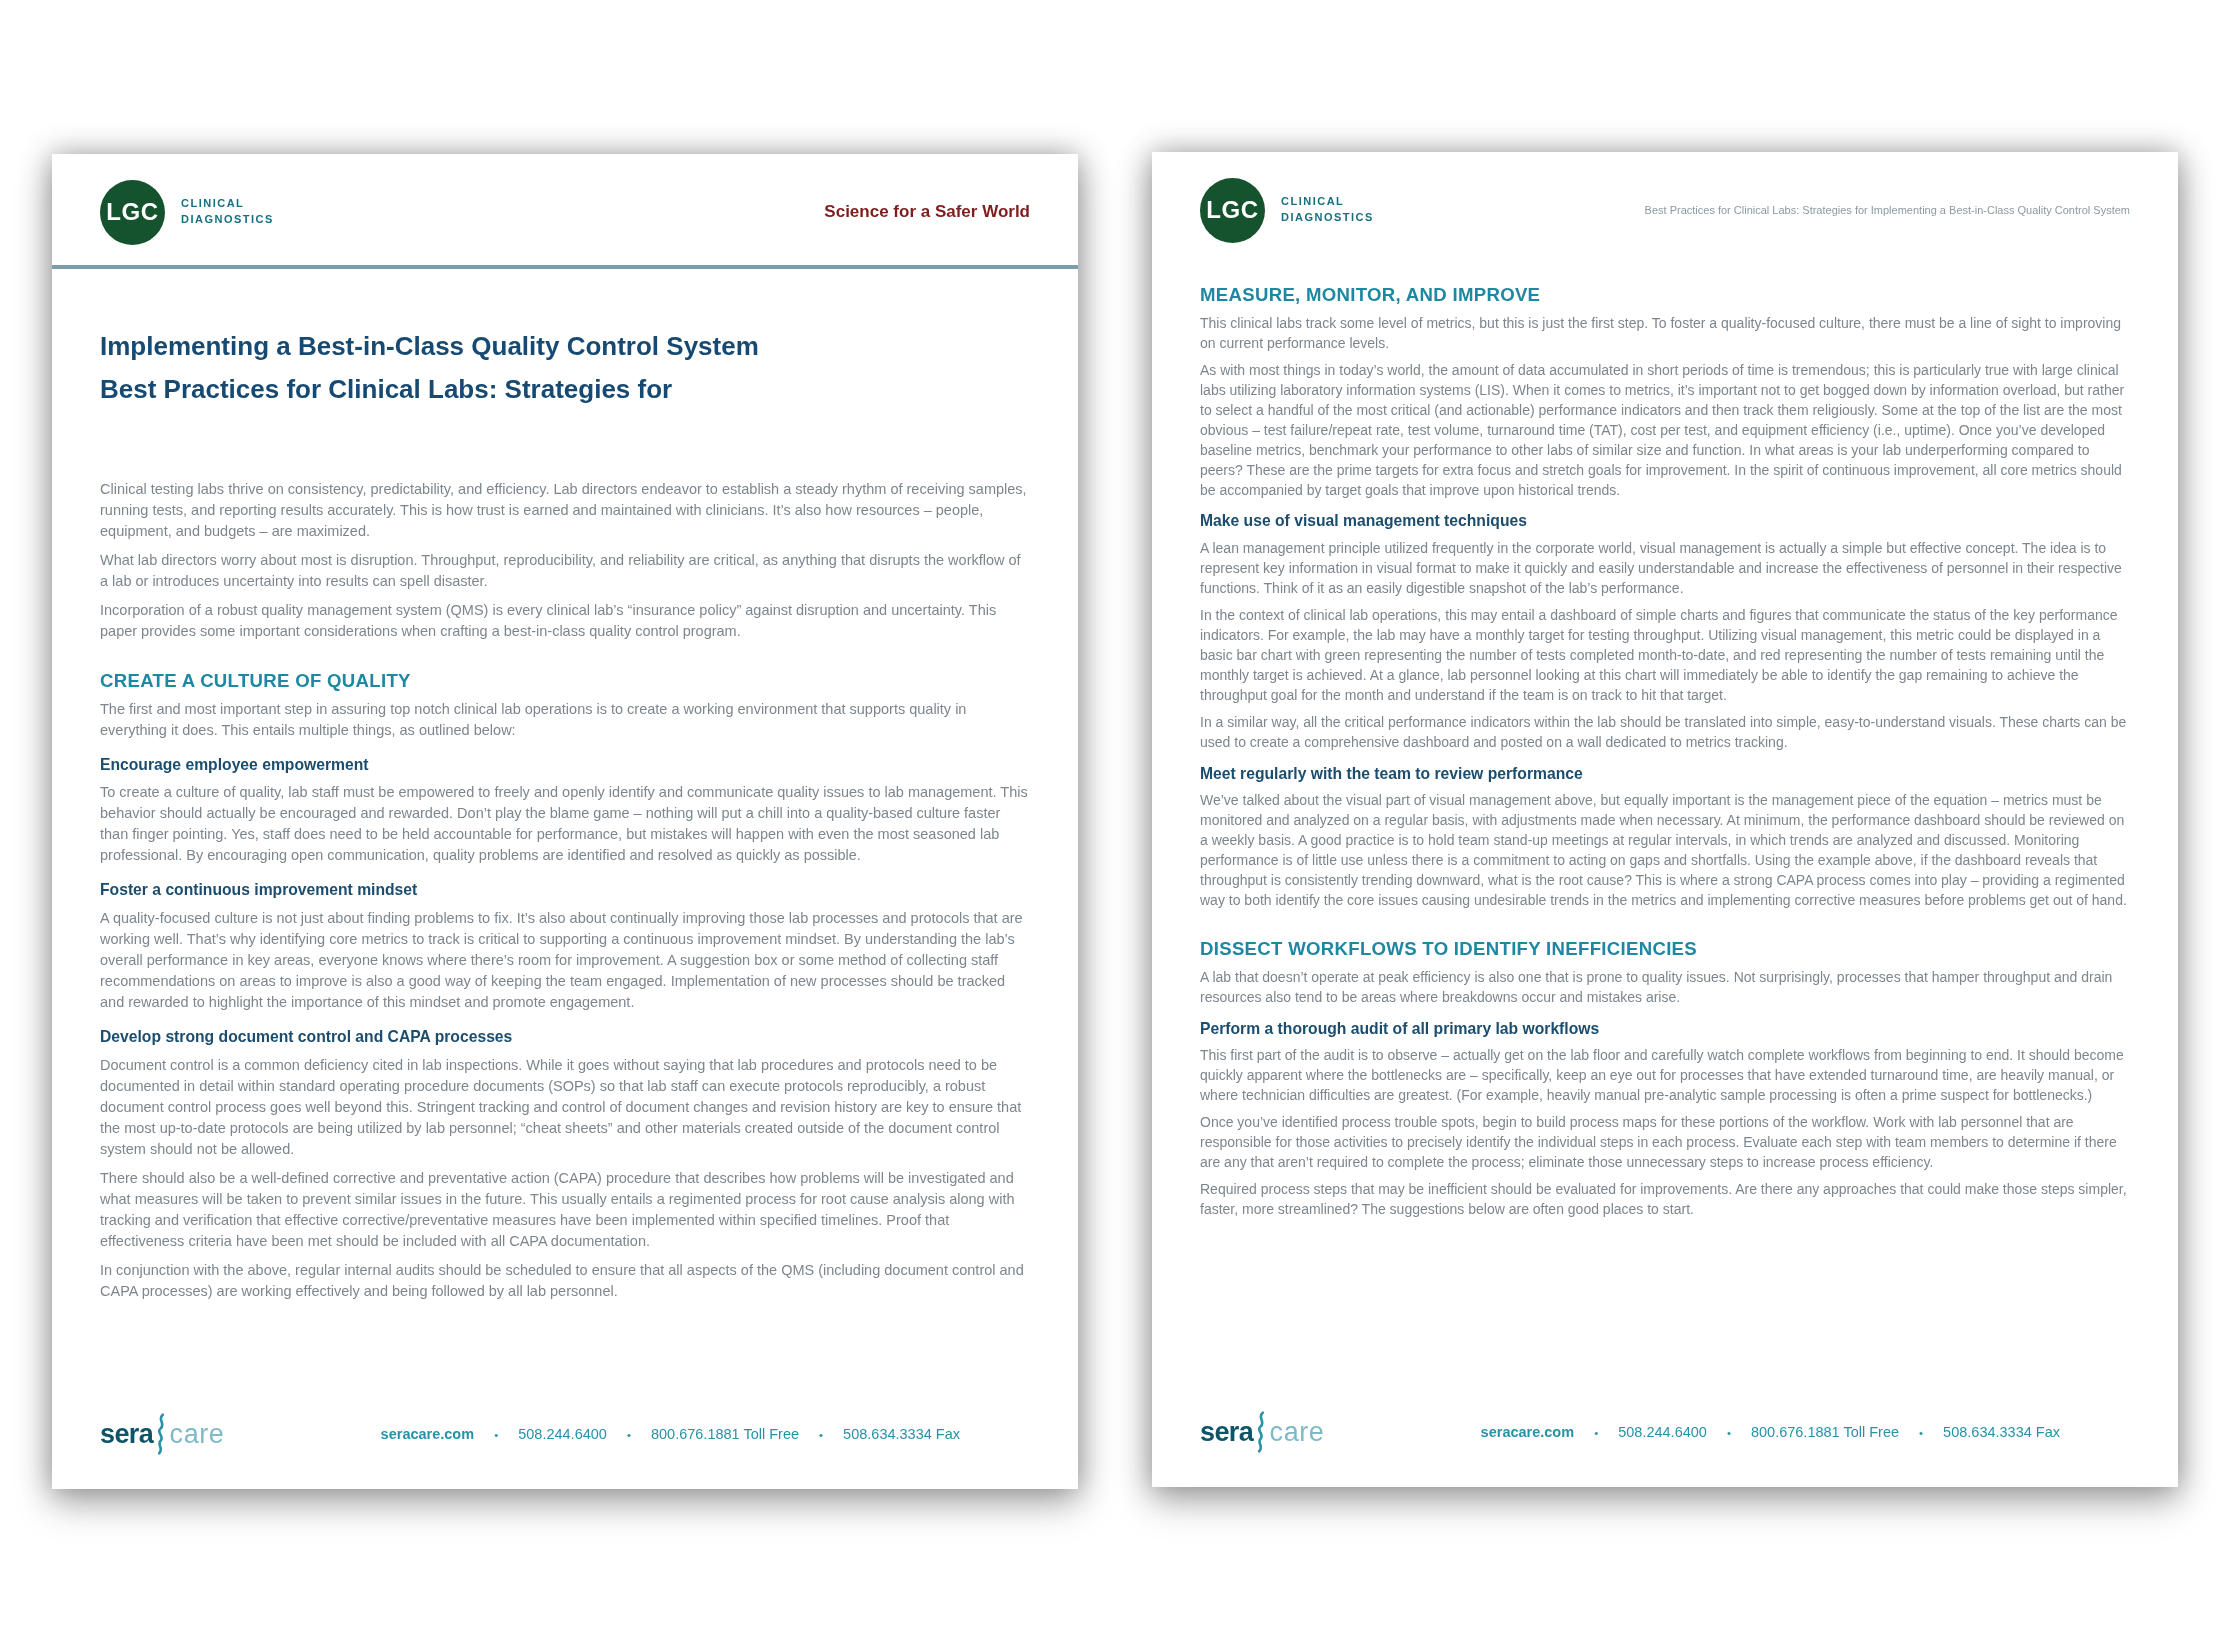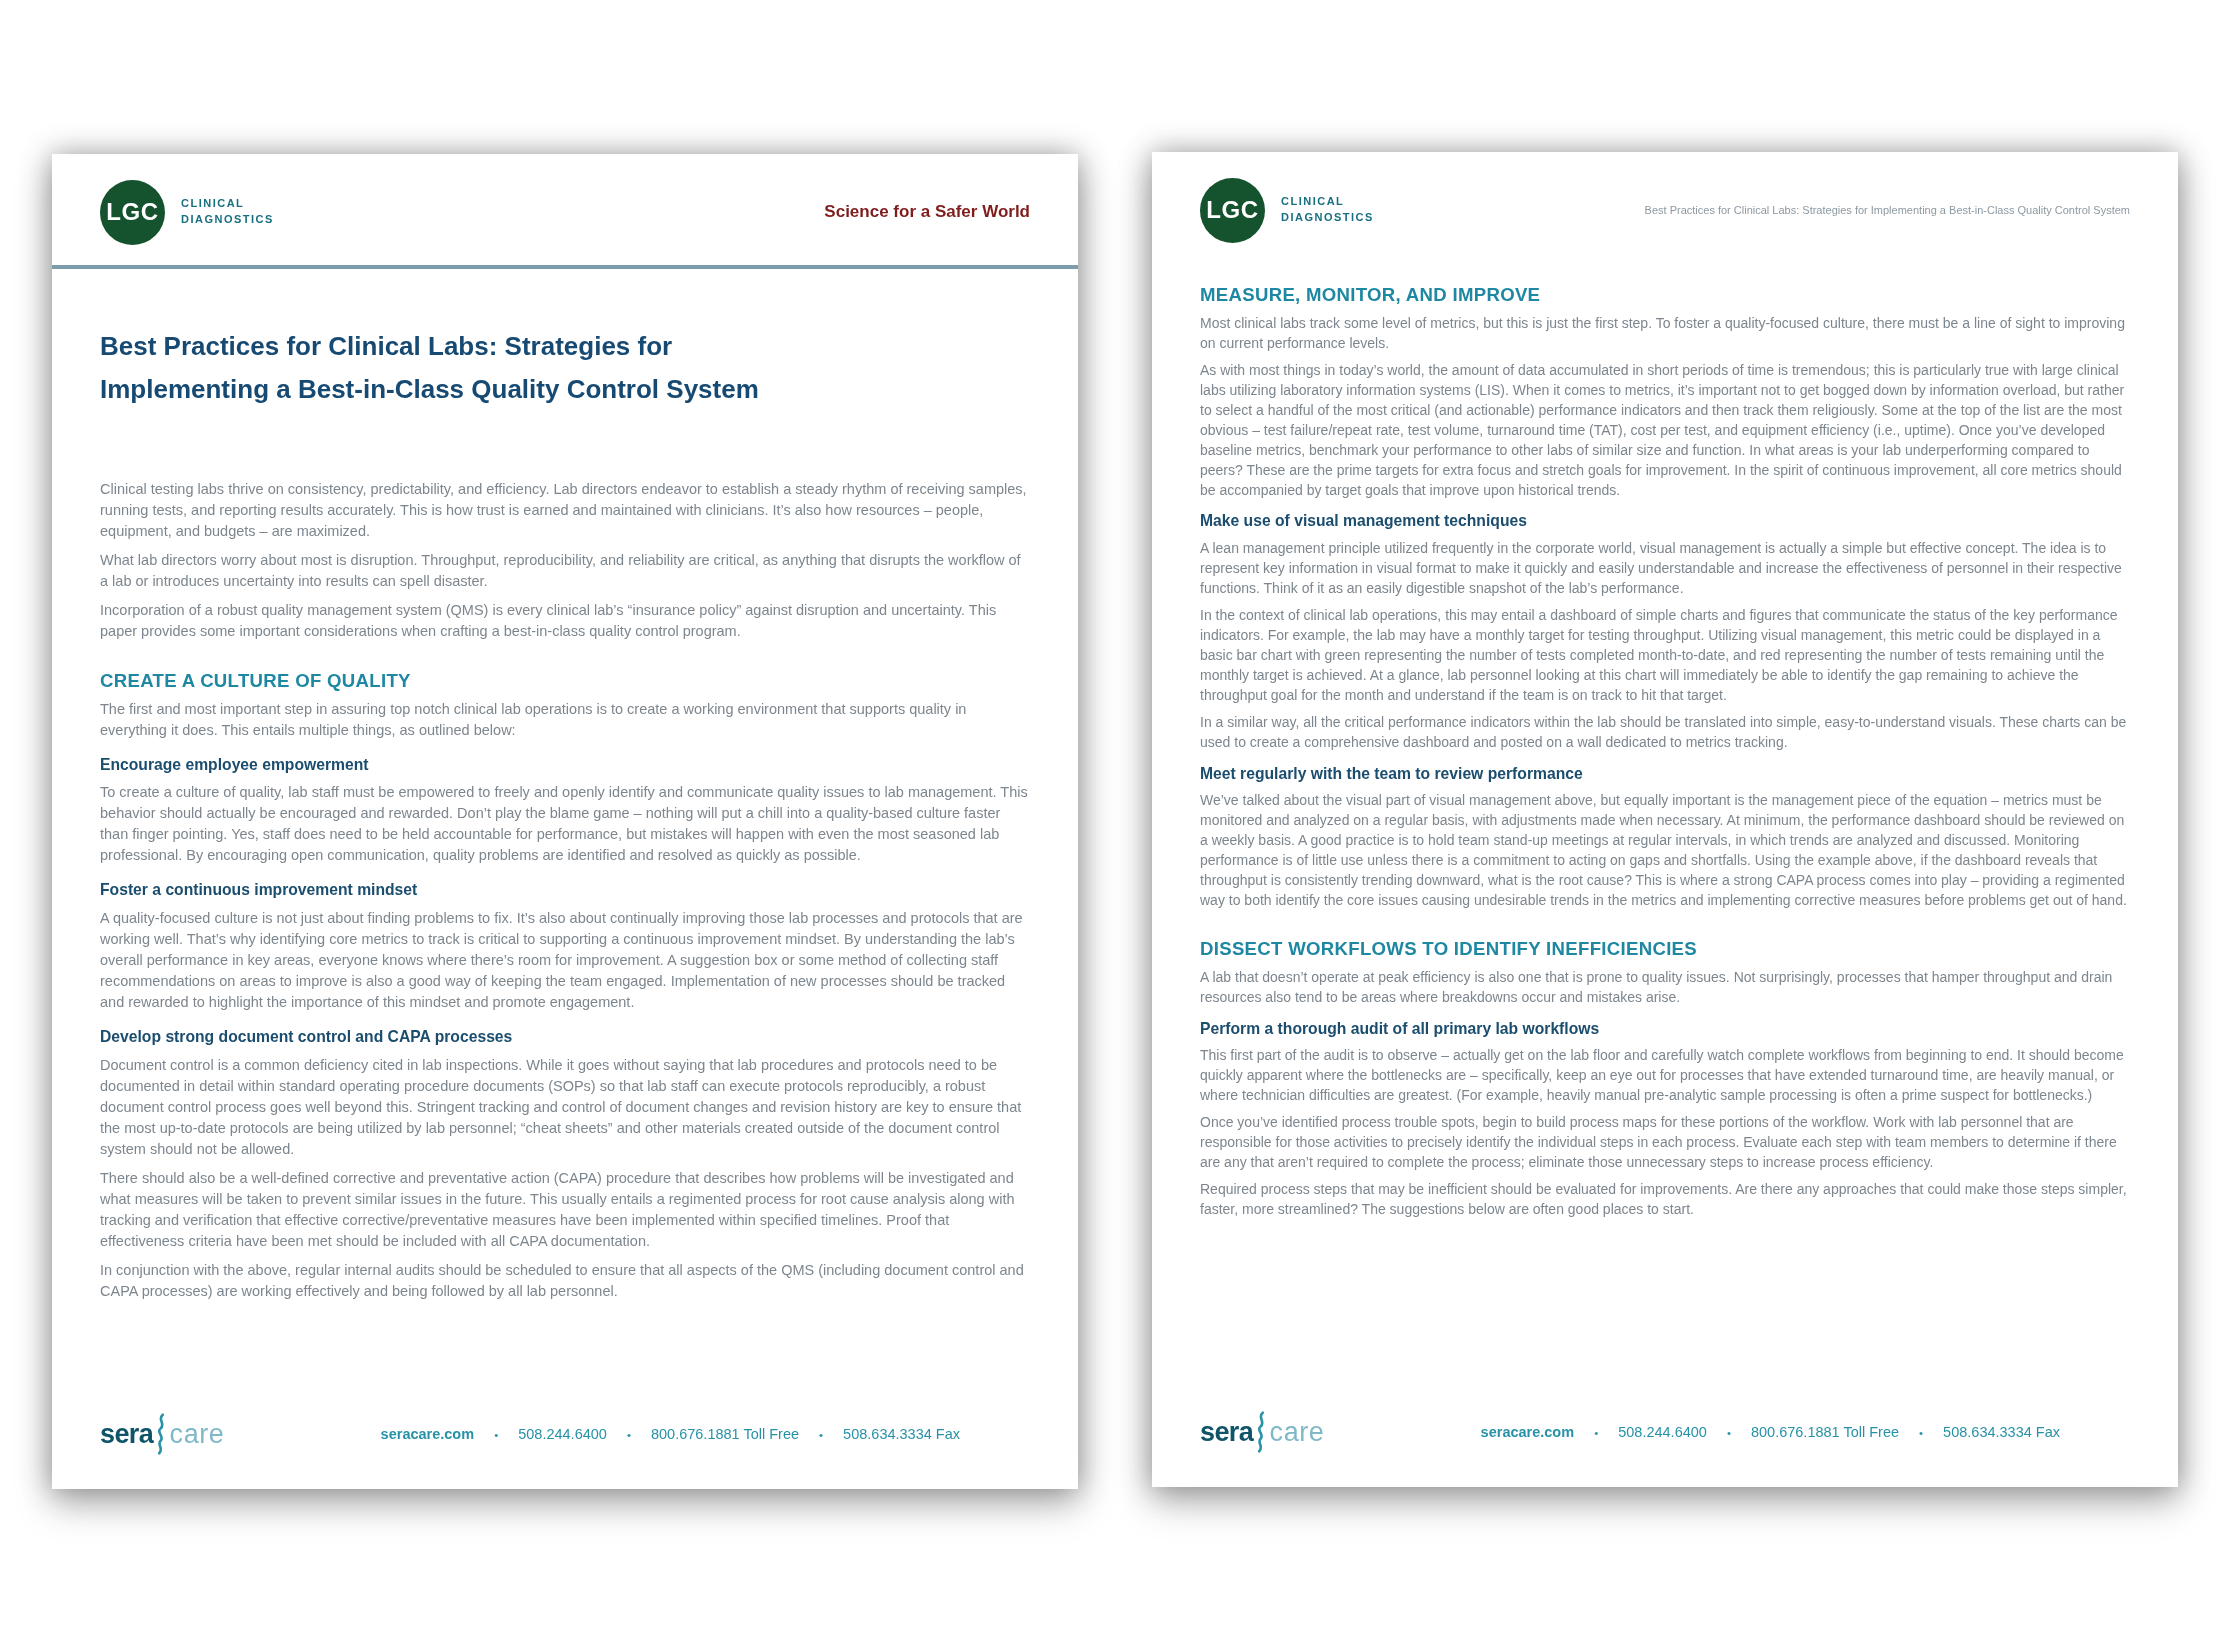--- a/index.html
+++ b/index.html
@@ -157,22 +157,22 @@
         <div class="logo-word">
           <div>CLINICAL</div>
           <div>DIAGNOSTICS</div>
         </div>
       </div>
       <div class="tagline">Science for a Safer World</div>
     </div>
     <div class="header-rule"></div>
 
     <div class="doc-title">
+      <div>Implementing a Best-in-Class Quality Control System</div>
       <div>Best Practices for Clinical Labs: Strategies for</div>
-      <div>Implementing a Best-in-Class Quality Control System</div>
     </div>
 
     <div class="content-p1">
       <p class="body-p">Clinical testing labs thrive on consistency, predictability, and efficiency. Lab directors endeavor to establish a steady rhythm of receiving samples, running tests, and reporting results accurately. This is how trust is earned and maintained with clinicians. It’s also how resources – people, equipment, and budgets – are maximized.</p>
       <p class="body-p">What lab directors worry about most is disruption. Throughput, reproducibility, and reliability are critical, as anything that disrupts the workflow of a lab or introduces uncertainty into results can spell disaster.</p>
       <p class="body-p">Incorporation of a robust quality management system (QMS) is every clinical lab’s “insurance policy” against disruption and uncertainty. This paper provides some important considerations when crafting a best-in-class quality control program.</p>
 
       <div class="h2">CREATE A CULTURE OF QUALITY</div>
       <p class="body-p">The first and most important step in assuring top notch clinical lab operations is to create a working environment that supports quality in everything it does. This entails multiple things, as outlined below:</p>
 
@@ -217,21 +217,21 @@
         <div class="logo-word">
           <div>CLINICAL</div>
           <div>DIAGNOSTICS</div>
         </div>
       </div>
       <div class="running-head">Best Practices for Clinical Labs: Strategies for Implementing a Best-in-Class Quality Control System</div>
     </div>
 
     <div class="content-p2">
       <div class="h2">MEASURE, MONITOR, AND IMPROVE</div>
-      <p class="body-p">Most clinical labs track some level of metrics, but this is just the first step. To foster a quality-focused culture, there must be a line of sight to improving on current performance levels.</p>
+      <p class="body-p">This clinical labs track some level of metrics, but this is just the first step. To foster a quality-focused culture, there must be a line of sight to improving on current performance levels.</p>
 
       <p class="body-p">As with most things in today’s world, the amount of data accumulated in short periods of time is tremendous; this is particularly true with large clinical labs utilizing laboratory information systems (LIS). When it comes to metrics, it’s important not to get bogged down by information overload, but rather to select a handful of the most critical (and actionable) performance indicators and then track them religiously. Some at the top of the list are the most obvious – test failure/repeat rate, test volume, turnaround time (TAT), cost per test, and equipment efficiency (i.e., uptime). Once you’ve developed baseline metrics, benchmark your performance to other labs of similar size and function. In what areas is your lab underperforming compared to peers? These are the prime targets for extra focus and stretch goals for improvement. In the spirit of continuous improvement, all core metrics should be accompanied by target goals that improve upon historical trends.</p>
 
       <div class="h3">Make use of visual management techniques</div>
       <p class="body-p">A lean management principle utilized frequently in the corporate world, visual management is actually a simple but effective concept. The idea is to represent key information in visual format to make it quickly and easily understandable and increase the effectiveness of personnel in their respective functions. Think of it as an easily digestible snapshot of the lab’s performance.</p>
       <p class="body-p">In the context of clinical lab operations, this may entail a dashboard of simple charts and figures that communicate the status of the key performance indicators. For example, the lab may have a monthly target for testing throughput. Utilizing visual management, this metric could be displayed in a basic bar chart with green representing the number of tests completed month-to-date, and red representing the number of tests remaining until the monthly target is achieved. At a glance, lab personnel looking at this chart will immediately be able to identify the gap remaining to achieve the throughput goal for the month and understand if the team is on track to hit that target.</p>
       <p class="body-p">In a similar way, all the critical performance indicators within the lab should be translated into simple, easy-to-understand visuals. These charts can be used to create a comprehensive dashboard and posted on a wall dedicated to metrics tracking.</p>
 
       <div class="h3">Meet regularly with the team to review performance</div>
       <p class="body-p">We’ve talked about the visual part of visual management above, but equally important is the management piece of the equation – metrics must be monitored and analyzed on a regular basis, with adjustments made when necessary. At minimum, the performance dashboard should be reviewed on a weekly basis. A good practice is to hold team stand-up meetings at regular intervals, in which trends are analyzed and discussed. Monitoring performance is of little use unless there is a commitment to acting on gaps and shortfalls. Using the example above, if the dashboard reveals that throughput is consistently trending downward, what is the root cause? This is where a strong CAPA process comes into play – providing a regimented way to both identify the core issues causing undesirable trends in the metrics and implementing corrective measures before problems get out of hand.</p>

